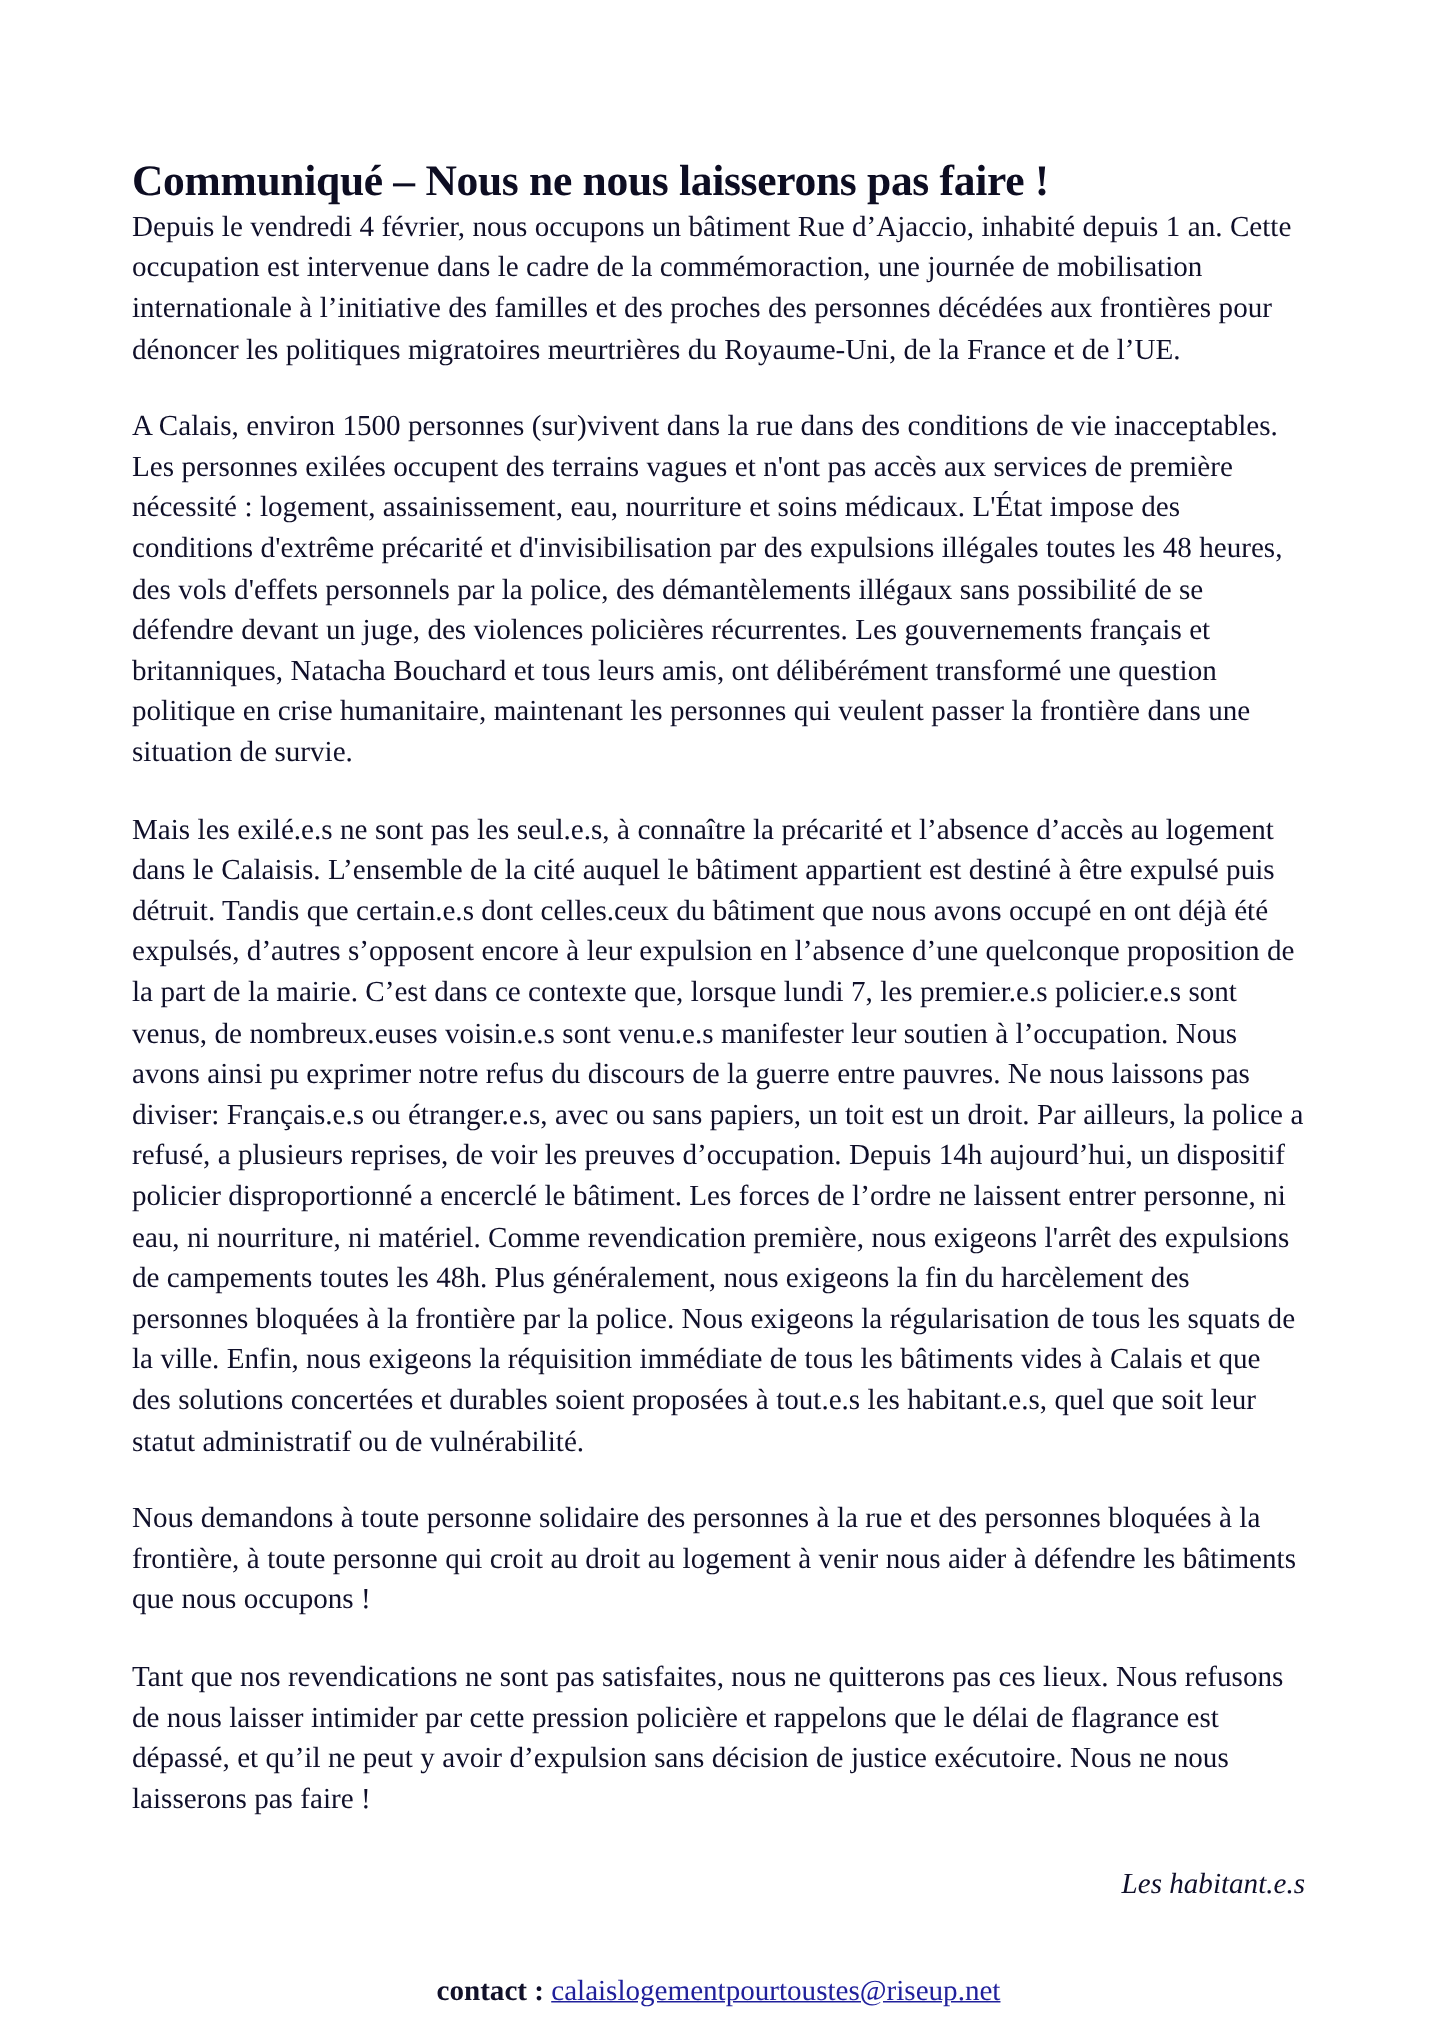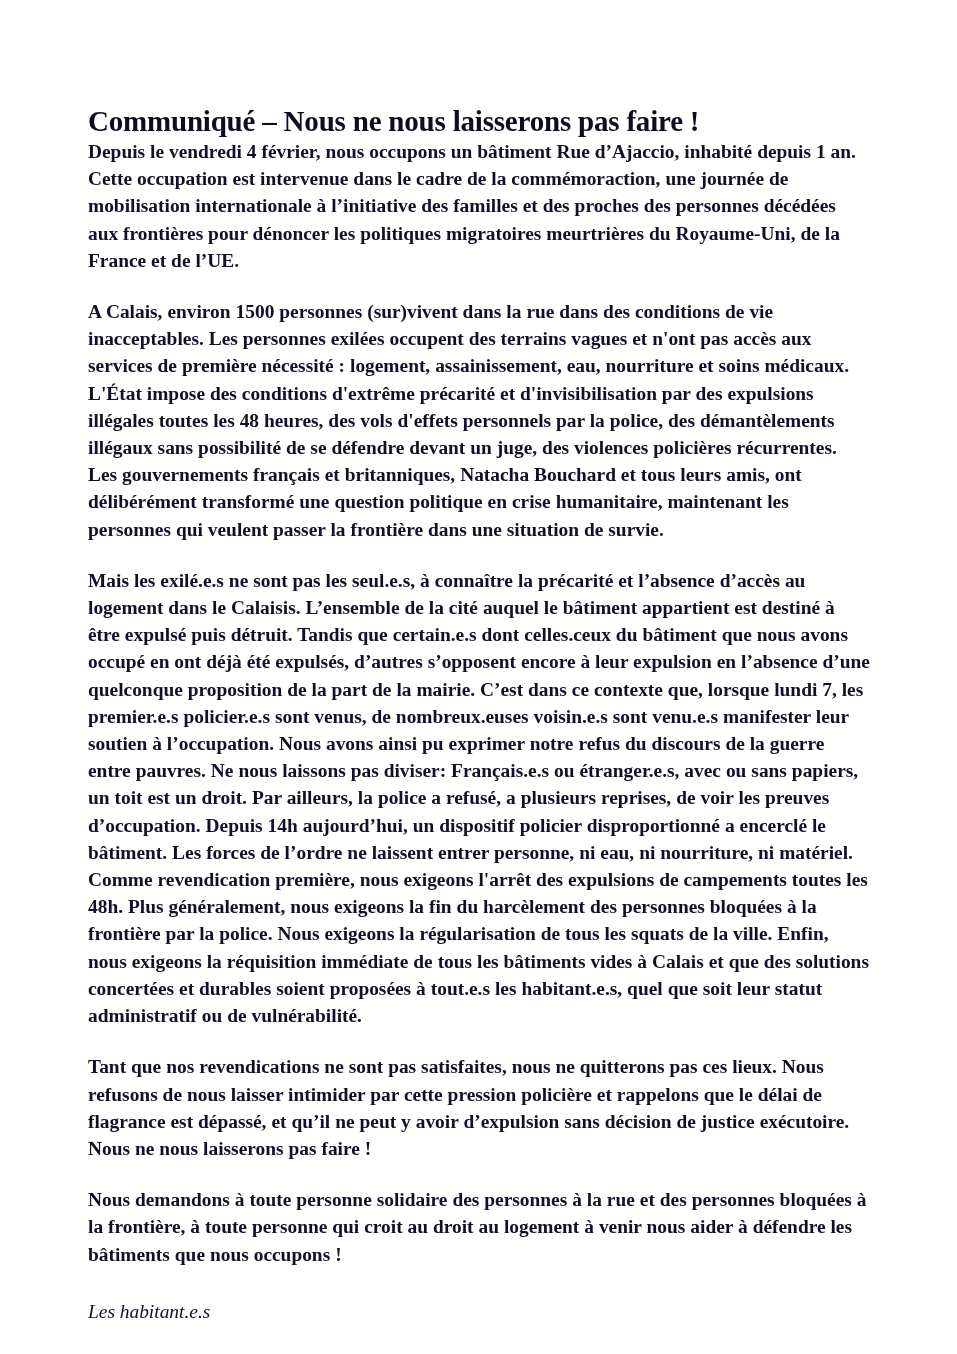--- a/index.html
+++ b/index.html
@@ -40,33 +40,32 @@
     white-space: nowrap;
   }
   .para {
     font-size: 19.4px;
     line-height: 27.2px;
     margin: 0;
     padding-top: 24px;
     text-align: left;
     color: #10102a;
     word-spacing: 0.1px;
-    font-weight: bold;
   }
   .para:first-of-type {
     padding-top: 0;
   }
   .para-block {
     padding-top: 34px;
   }
   .signature {
     font-size: 19.4px;
     line-height: 27px;
     font-style: italic;
-    text-align: left;
+    text-align: right;
     margin: 0;
     padding-top: 30px;
     color: #10102a;
   }
   .contact-block {
     text-align: center;
     padding-top: 26px;
     font-size: 19.4px;
     line-height: 26px;
     color: #10102a;
@@ -94,23 +93,23 @@
   <div class="content">
 
     <h1 class="doc-title">Communiqué – Nous ne nous laisserons pas faire !</h1>
 
     <p class="para para-block">Depuis le vendredi 4 février, nous occupons un bâtiment Rue d’Ajaccio, inhabité depuis 1 an. Cette occupation est intervenue dans le cadre de la commémoraction, une journée de mobilisation internationale à l’initiative des familles et des proches des personnes décédées aux frontières pour dénoncer les politiques migratoires meurtrières du Royaume-Uni, de la France et de l’UE.</p>
 
     <p class="para">A Calais, environ 1500 personnes (sur)vivent dans la rue dans des conditions de vie inacceptables. Les personnes exilées occupent des terrains vagues et n'ont pas accès aux services de première nécessité : logement, assainissement, eau, nourriture et soins médicaux. L'État impose des conditions d'extrême précarité et d'invisibilisation par des expulsions illégales toutes les 48 heures, des vols d'effets personnels par la police, des démantèlements illégaux sans possibilité de se défendre devant un juge, des violences policières récurrentes. Les gouvernements français et britanniques, Natacha Bouchard et tous leurs amis, ont délibérément transformé une question politique en crise humanitaire, maintenant les personnes qui veulent passer la frontière dans une situation de survie.</p>
 
     <p class="para">Mais les exilé.e.s ne sont pas les seul.e.s, à connaître la précarité et l’absence d’accès au logement dans le Calaisis. L’ensemble de la cité auquel le bâtiment appartient est destiné à être expulsé puis détruit. Tandis que certain.e.s dont celles.ceux du bâtiment que nous avons occupé en ont déjà été expulsés, d’autres s’opposent encore à leur expulsion en l’absence d’une quelconque proposition de la part de la mairie. C’est dans ce contexte que, lorsque lundi 7, les premier.e.s policier.e.s sont venus, de nombreux.euses voisin.e.s sont venu.e.s manifester leur soutien à l’occupation. Nous avons ainsi pu exprimer notre refus du discours de la guerre entre pauvres. Ne nous laissons pas diviser: Français.e.s ou étranger.e.s, avec ou sans papiers, un toit est un droit. Par ailleurs, la police a refusé, a plusieurs reprises, de voir les preuves d’occupation. Depuis 14h aujourd’hui, un dispositif policier disproportionné a encerclé le bâtiment. Les forces de l’ordre ne laissent entrer personne, ni eau, ni nourriture, ni matériel. Comme revendication première, nous exigeons l'arrêt des expulsions de campements toutes les 48h. Plus généralement, nous exigeons la fin du harcèlement des personnes bloquées à la frontière par la police. Nous exigeons la régularisation de tous les squats de la ville. Enfin, nous exigeons la réquisition immédiate de tous les bâtiments vides à Calais et que des solutions concertées et durables soient proposées à tout.e.s les habitant.e.s, quel que soit leur statut administratif ou de vulnérabilité.</p>
 
+    <p class="para">Nous demandons à toute personne solidaire des personnes à la rue et des personnes bloquées à la frontière, à toute personne qui croit au droit au logement à venir nous aider à défendre les bâtiments que nous occupons !</p>
+
     <p class="para">Tant que nos revendications ne sont pas satisfaites, nous ne quitterons pas ces lieux. Nous refusons de nous laisser intimider par cette pression policière et rappelons que le délai de flagrance est dépassé, et qu’il ne peut y avoir d’expulsion sans décision de justice exécutoire. Nous ne nous laisserons pas faire !</p>
-
-    <p class="para">Nous demandons à toute personne solidaire des personnes à la rue et des personnes bloquées à la frontière, à toute personne qui croit au droit au logement à venir nous aider à défendre les bâtiments que nous occupons !</p>
 
     <p class="signature">Les habitant.e.s</p>
 
     <div class="contact-block">
       <div class="contact-line">
         <span class="contact-label">contact :</span>
         <a class="email-link" href="#">calaislogementpourtoustes@riseup.net</a>
       </div>
       <div class="contact-line">
         <span class="contact-label">twitter :</span>

